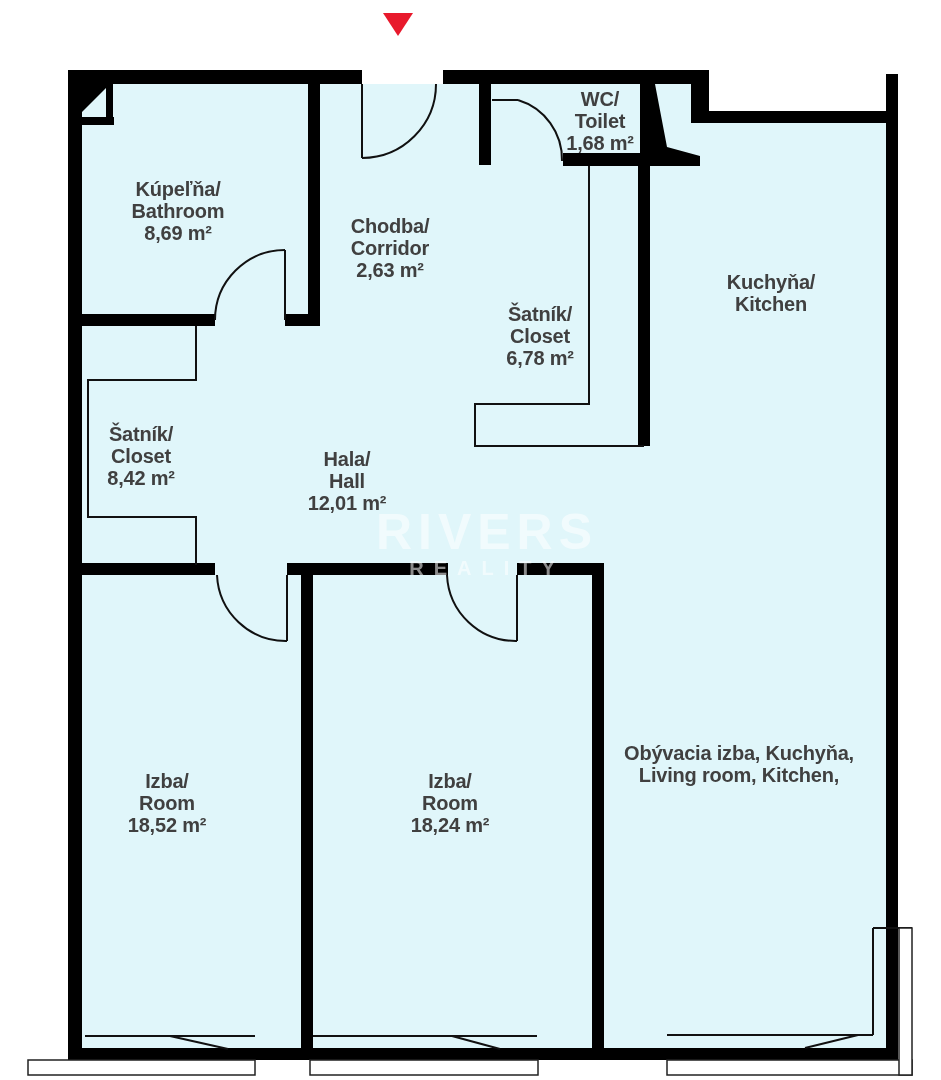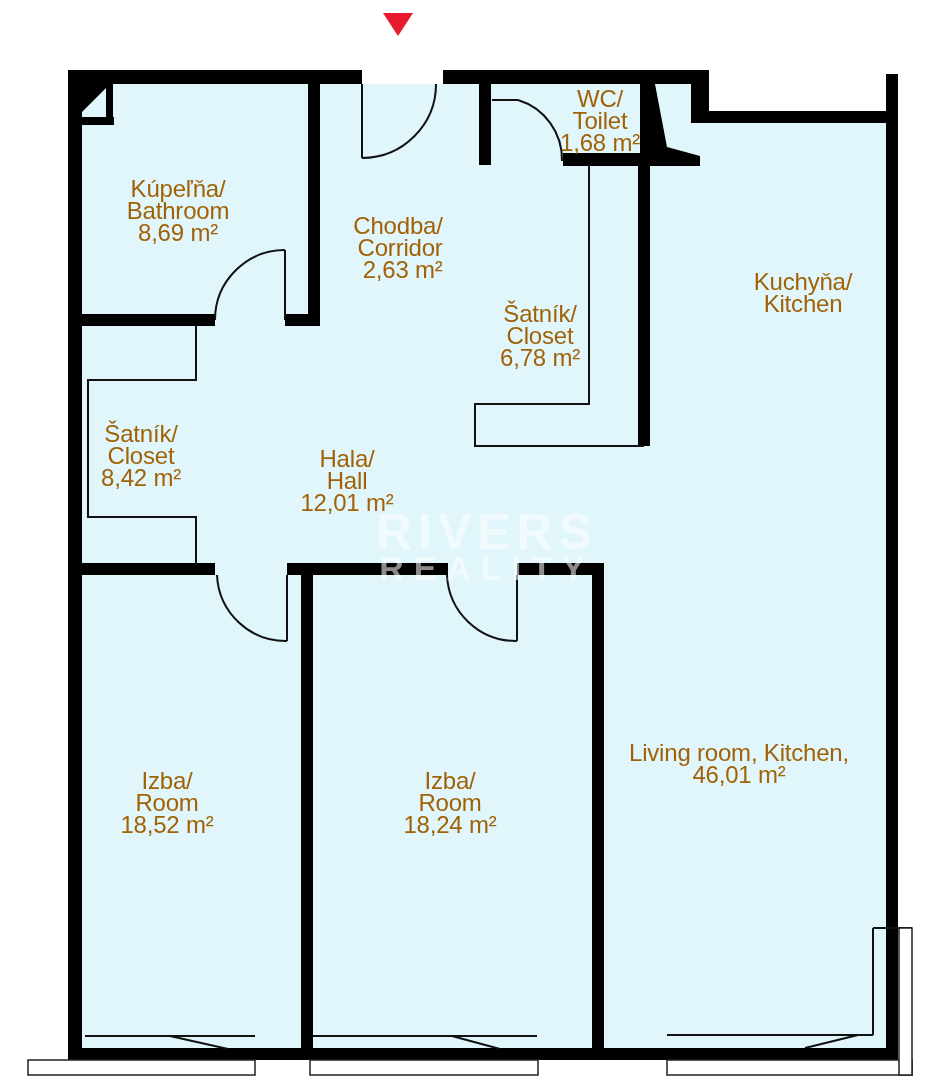--- a/index.html
+++ b/index.html
@@ -3,35 +3,35 @@
 <meta charset="utf-8">
 <style>
   html,body{margin:0;padding:0;background:#ffffff;}
   .canvas{
     position:relative;width:941px;height:1080px;background:#ffffff;overflow:hidden;
     font-family:"Liberation Sans",sans-serif;
   }
   .plan-svg{position:absolute;left:0;top:0;}
   .room-label{
     position:absolute;transform:translate(-50%,-50%);
-    text-align:center;font-weight:normal;font-size:24px;line-height:22px;
-    color:#a16207;white-space:nowrap;letter-spacing:-0.2px;
+    text-align:center;font-weight:bold;font-size:20px;line-height:22px;
+    color:#404040;white-space:nowrap;letter-spacing:-0.2px;
   }
   .entrance-arrow{
     position:absolute;left:383px;top:13px;width:0;height:0;
     border-left:15px solid transparent;border-right:15px solid transparent;
     border-top:23px solid #e8192c;
   }
   .watermark{
     position:absolute;left:487px;top:545px;transform:translate(-50%,-50%);
     text-align:center;color:rgba(255,255,255,0.55);font-weight:bold;
     pointer-events:none;
   }
   .watermark .wm1{font-size:50px;line-height:46px;letter-spacing:6px;}
-  .watermark .wm2{font-size:34px;line-height:26px;letter-spacing:10px;text-align:center;}
+  .watermark .wm2{font-size:20px;line-height:26px;letter-spacing:10px;text-align:center;}
 </style>
 </head>
 <body>
 
 <div class="canvas">
 
   <svg class="plan-svg" width="941" height="1080" viewBox="0 0 941 1080">
 
     <g>
       <rect x="82" y="84" width="804" height="964" fill="#e0f6fa"></rect>
@@ -121,31 +121,31 @@
     <div class="wm1">RIVERS</div>
     <div class="wm2">REALITY</div>
   </div>
 
   <div id="labels">
       <div class="room-label" style="left: 178px; top: 211px;">
         <div>Kúpeľňa/</div>
         <div>Bathroom</div>
         <div>8,69 m²</div>
       </div>
-      <div class="room-label" style="left: 398px; top: 248px; text-align: right;">
+      <div class="room-label" style="left: 390px; top: 248px;">
         <div>Chodba/</div>
         <div>Corridor</div>
         <div>2,63 m²</div>
       </div>
       <div class="room-label" style="left: 600px; top: 121px;">
         <div>WC/</div>
         <div>Toilet</div>
         <div>1,68 m²</div>
       </div>
-      <div class="room-label" style="left: 771px; top: 293px; margin-left: 32px;">
+      <div class="room-label" style="left: 771px; top: 293px;">
         <div>Kuchyňa/</div>
         <div>Kitchen</div>
       </div>
       <div class="room-label" style="left: 540px; top: 336px;">
         <div>Šatník/</div>
         <div>Closet</div>
         <div>6,78 m²</div>
       </div>
       <div class="room-label" style="left: 141px; top: 456px;">
         <div>Šatník/</div>
@@ -161,19 +161,19 @@
         <div>Izba/</div>
         <div>Room</div>
         <div>18,52 m²</div>
       </div>
       <div class="room-label" style="left: 450px; top: 803px;">
         <div>Izba/</div>
         <div>Room</div>
         <div>18,24 m²</div>
       </div>
       <div class="room-label" style="left: 739px; top: 764px;">
+        <div>Obývacia izba, Kuchyňa,</div>
         <div>Living room, Kitchen,</div>
-        <div>46,01 m²</div>
       </div>
     </div>
 
   <div class="entrance-arrow" style="border-top-color: rgb(232, 25, 44);"></div>
 </div>
 
 </body></html>

